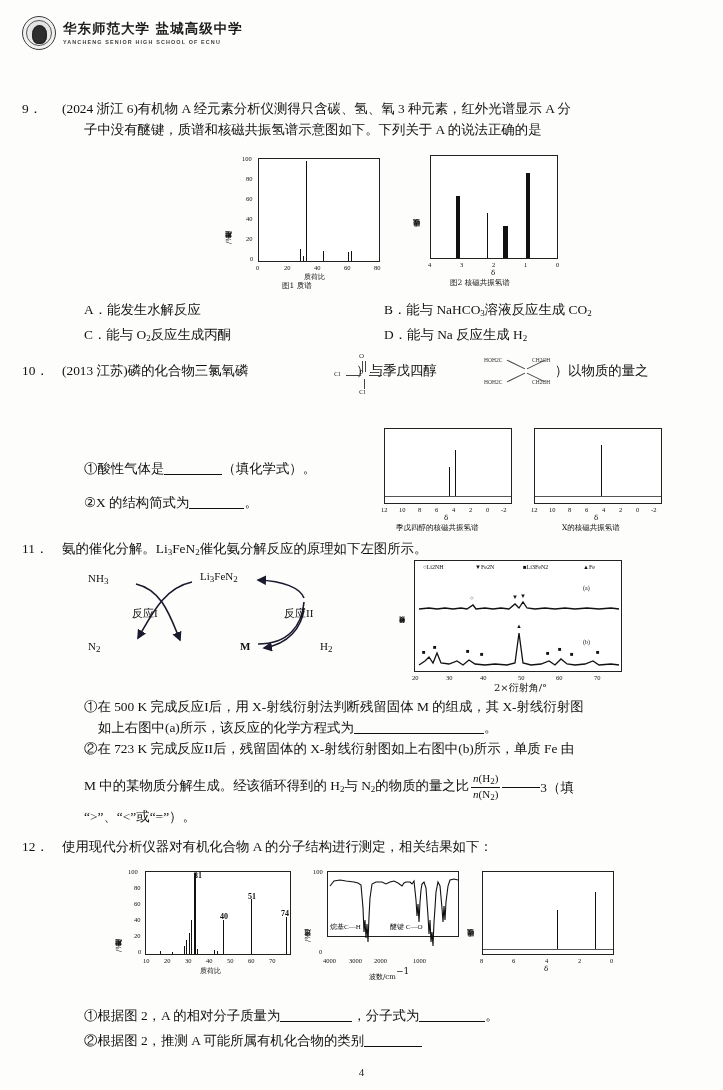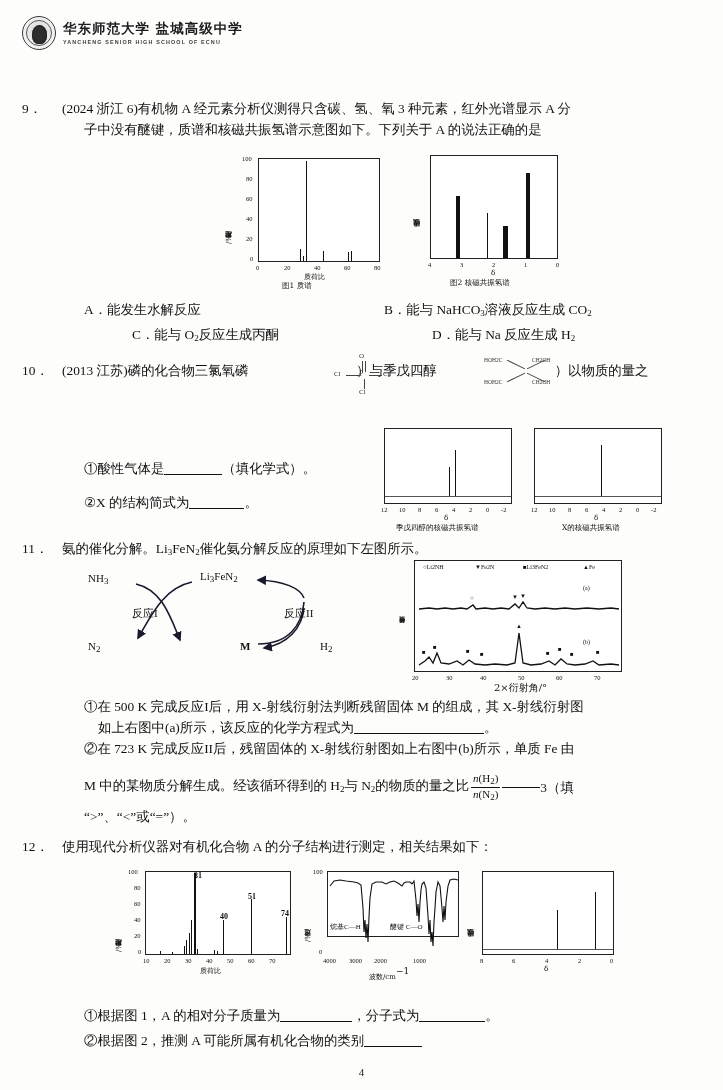--- a/index.html
+++ b/index.html
@@ -155,21 +155,21 @@
     <div class="ticklbl" style="left:148px; top:111px;">0</div>
     <div class="axlbl" style="left:83px; top:119px;">δ</div>
     <div class="figcap" style="left:42px; top:128px;">图2  核磁共振氢谱</div>
   </div>
 
   <div class="q body-text" style="left:84px; top:299px; width:620px;">
     <div style="display:flex;">
       <span style="width:300px;font-family:Liberation Serif, serif;">A．能发生水解反应</span>
       <span>B．能与 NaHCO<sub>3</sub>溶液反应生成 CO<sub>2</sub></span>
     </div>
-    <div style="display:flex;margin-left:48px;">
+    <div style="display:flex;">
       <span style="width:300px;">C．能与 O<sub>2</sub>反应生成丙酮</span>
       <span>D．能与 Na 反应生成 H<sub>2</sub></span>
     </div>
   </div>
 
   <div class="q body-text" style="left:22px; top:358px; width:690px;">
     <div style="display:flex; align-items:center; height:24px;">
       <span class="qnum" style="width:40px;">10．</span>
       <span>(2013 江苏)磷的化合物三氯氧磷</span>
       <span style="display:inline-block;width:108px;"></span>
@@ -411,20 +411,20 @@
     </div>
     <div class="ticklbl" style="left:20px;  top:91px;">8</div>
     <div class="ticklbl" style="left:52px;  top:91px;">6</div>
     <div class="ticklbl" style="left:85px;  top:91px;">4</div>
     <div class="ticklbl" style="left:118px; top:91px;">2</div>
     <div class="ticklbl" style="left:150px; top:91px;">0</div>
     <div class="axlbl" style="left:84px; top:99px;">δ</div>
   </div>
 
   <div class="q body-text" style="left:84px; top:1005px; width:620px;">
-    <span>①根据图 1，A 的相对分子质量为</span><span class="blank" style="width:72px;"></span><span>，分子式为</span><span class="blank" style="width:66px;"></span><span>。</span>
+    <span>①根据图 2，A 的相对分子质量为</span><span class="blank" style="width:72px;"></span><span>，分子式为</span><span class="blank" style="width:66px;"></span><span>。</span>
   </div>
   <div class="q body-text" style="left:84px; top:1030px; width:620px;">
     <span>②根据图 2，推测 A 可能所属有机化合物的类别</span><span class="blank" style="width:58px;"></span>
   </div>
 
   <div class="pagenum">4</div>
 </div>
 
 </body></html>

